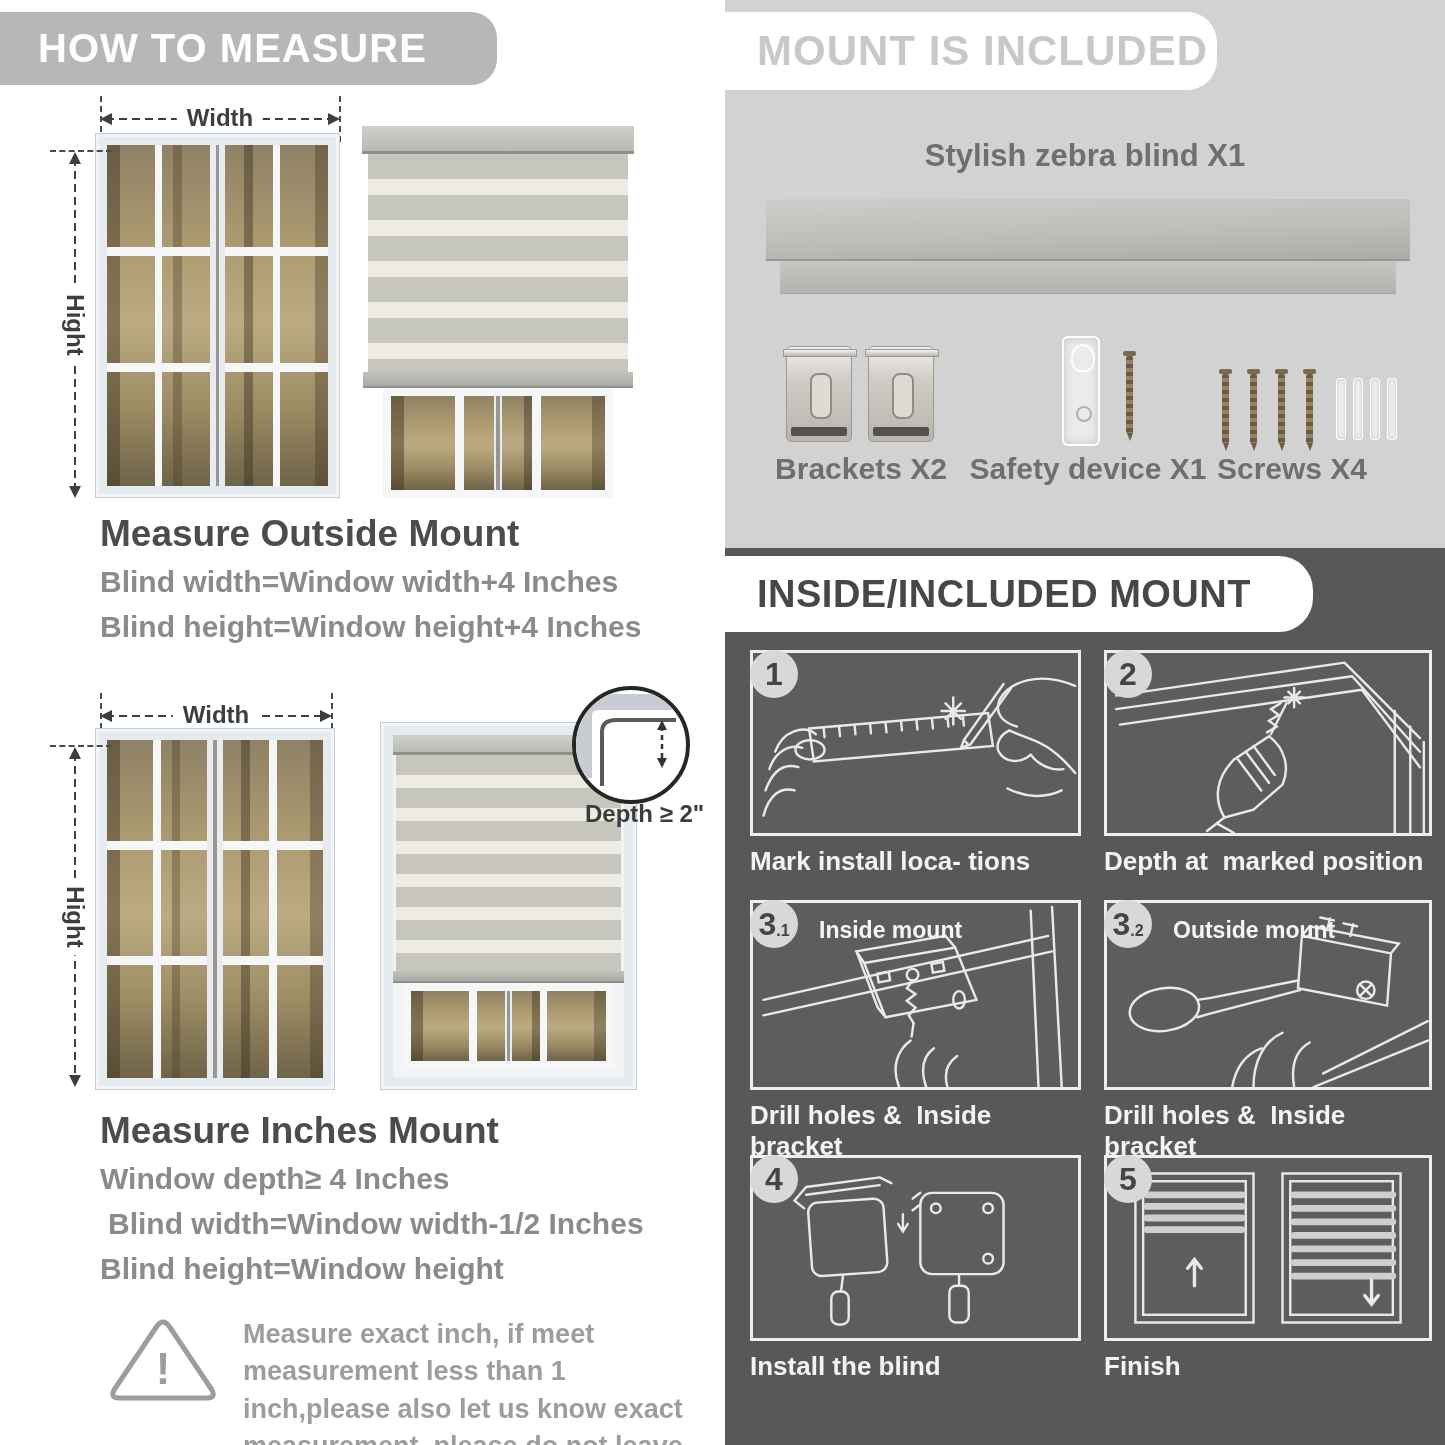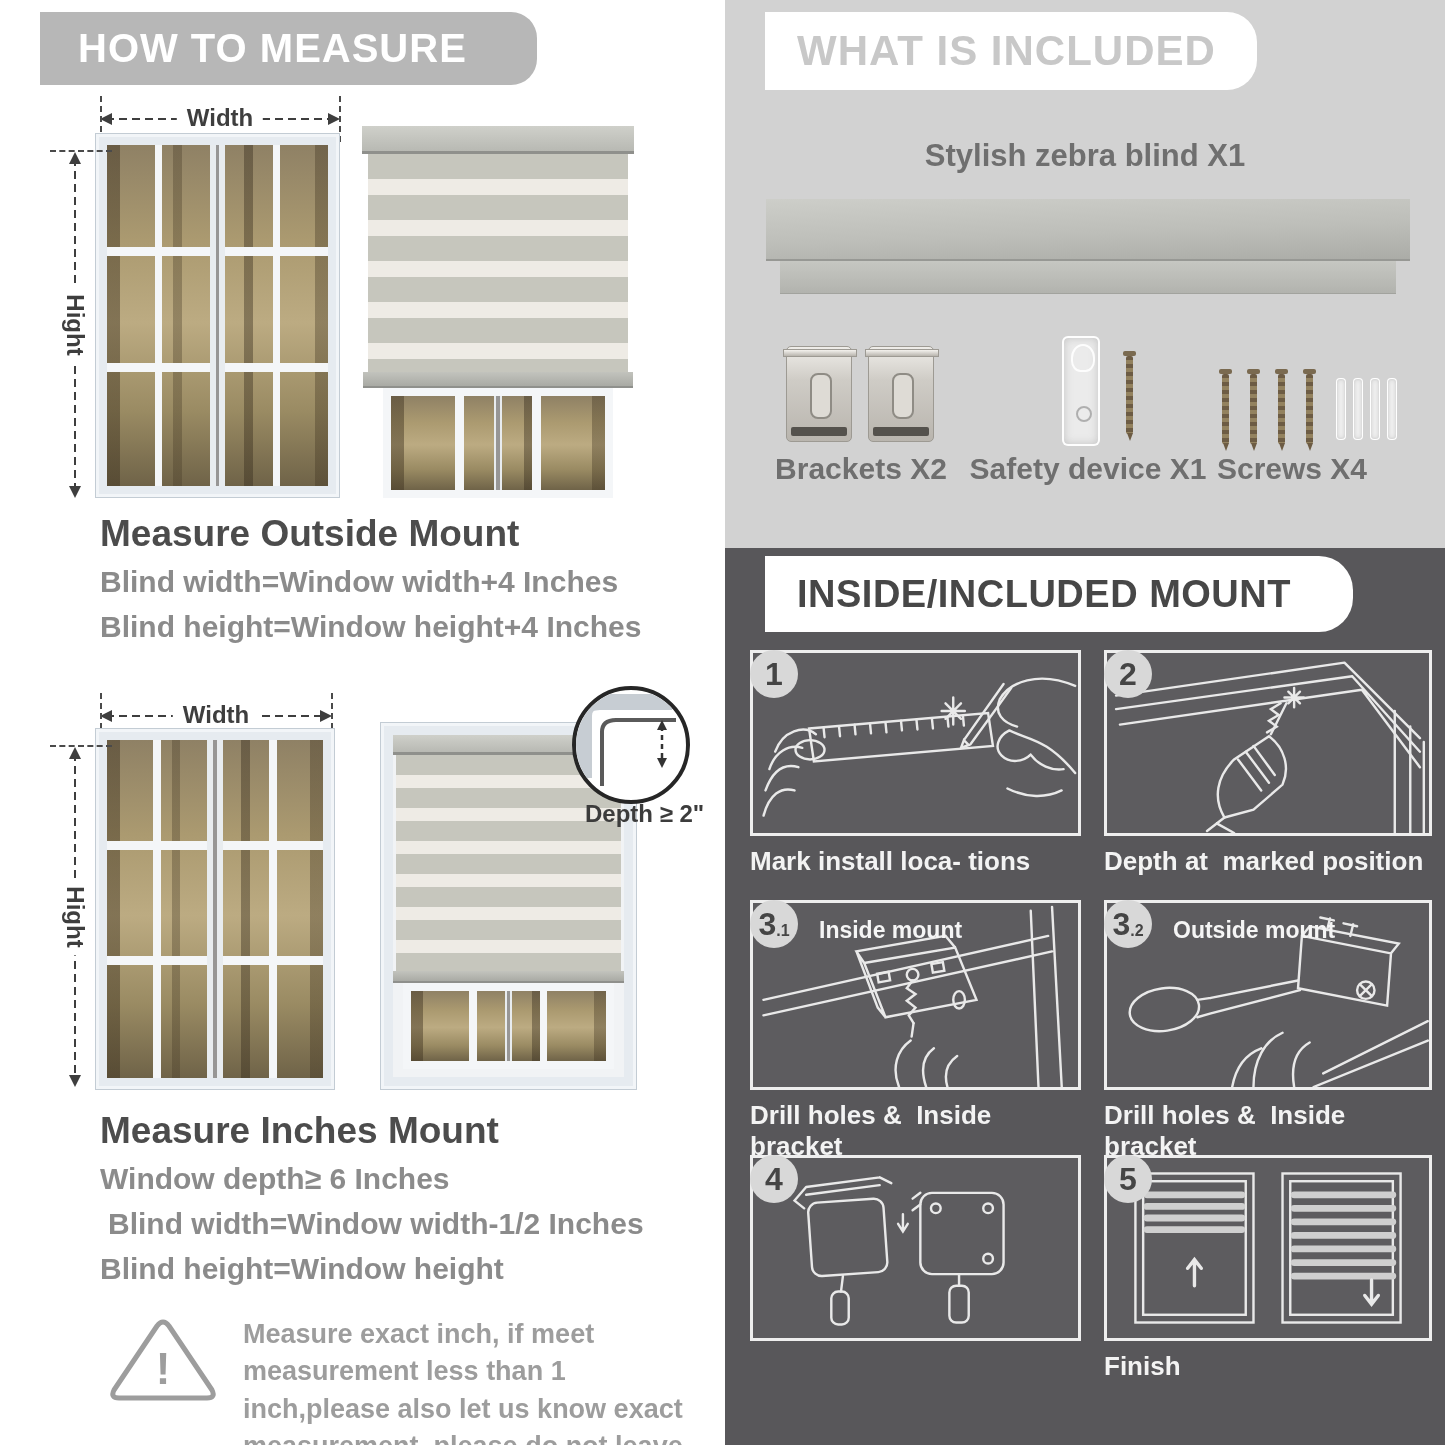--- a/index.html
+++ b/index.html
@@ -2,21 +2,21 @@
 <html><head>
 <meta charset="utf-8">
 <style>
   html,body{margin:0;padding:0;background:#fff;}
   *{box-sizing:border-box;}
   .canvas{position:relative;width:1445px;height:1445px;background:#fff;overflow:hidden;
           font-family:"Liberation Sans",sans-serif;}
   .abs{position:absolute;}
 
   
-  .banner{position:absolute;display:flex;align-items:center;font-weight:bold;margin-left:40px;}
+  .banner{position:absolute;display:flex;align-items:center;font-weight:bold;}
   .banner-gray{left:0;top:12px;width:497px;height:73px;background:#b7b7b7;
                border-radius:0 26px 26px 0;color:#fff;font-size:40px;padding-left:38px;letter-spacing:1px;}
   .banner-included{left:725px;top:12px;width:492px;height:78px;background:#fff;
                border-radius:0 30px 30px 0;color:#c8c8c8;font-size:42px;padding-left:32px;letter-spacing:1px;}
   .banner-mount{left:725px;top:556px;width:588px;height:76px;background:#fff;
                border-radius:0 34px 34px 0;color:#474747;font-size:38px;padding-left:32px;letter-spacing:.5px;}
 
   
   .panel-light{position:absolute;left:725px;top:0;width:720px;height:548px;background:#d2d2d2;}
   .panel-dark{position:absolute;left:725px;top:548px;width:720px;height:897px;background:#58575a;}
@@ -206,34 +206,34 @@
       <path d="M8,88 L8,26 Q8,12 24,12 L96,12" fill="none" stroke="#c7cdd3" stroke-width="16"></path>
       <path d="M26,96 L26,42 Q26,30 40,30 L100,30" fill="none" stroke="#5a5a5a" stroke-width="4"></path>
       <line x1="86" y1="36" x2="86" y2="72" stroke="#333" stroke-width="2.5" stroke-dasharray="5,4"></line>
       <polygon points="86,30 81,40 91,40" fill="#333"></polygon>
         <polygon points="86,78 81,68 91,68" fill="#333"></polygon>
     </svg>
   </div>
   <div class="depth-label" style="left:585px;top:800px;">Depth ≥ 2"</div>
 
   <div class="h-dark" style="left:100px;top:1110px;">Measure Inches Mount</div>
-  <div class="t-gray" style="left:100px;top:1162px;">Window depth≥ 6 Inches</div>
+  <div class="t-gray" style="left:100px;top:1162px;">Window depth≥ 4 Inches</div>
   <div class="t-gray" style="left:108px;top:1207px;">Blind width=Window width-1/2 Inches</div>
   <div class="t-gray" style="left:100px;top:1252px;">Blind height=Window height</div>
 
   <div class="abs" style="left:108px;top:1318px;width:110px;height:84px;">
     <svg viewBox="0 0 110 84" class="lineart">
       <path d="M49,8 Q55,0 61,8 L104,72 Q108,80 99,80 L11,80 Q2,80 6,72 Z" fill="none" stroke="#9d9d9d" stroke-width="5" stroke-linejoin="round"></path>
       <text x="55" y="66" text-anchor="middle" font-size="44" font-weight="bold" fill="#9d9d9d" font-family="Liberation Sans, sans-serif">!</text>
     </svg>
   </div>
   <div class="warn-text" style="left:243px;top:1316px;">Measure exact inch, if meet measurement less than 1 inch,please also let us know exact measurement, please do not leave it</div>
 
   <div class="banner banner-included">
-    <span>WHAT IS INCLUDED</span>
+    <span>MOUNT IS INCLUDED</span>
   </div>
 
   <div class="product-title">Stylish zebra blind X1</div>
   <div class="headrail1"></div>
   <div class="headrail2"></div>
 
   <div class="bracket" style="left:786px;top:346px;">
       <div class="lip"></div>
     </div>
   <div class="bracket" style="left:868px;top:346px;">
@@ -353,20 +353,21 @@
         <path d="M152,58 L152,74 M147,68 L152,76 L157,68"></path>
         <rect x="170" y="36" width="86" height="84" rx="12"></rect>
         <path d="M162,42 L170,36 M162,54 L170,48"></path>
         <circle cx="186" cy="52" r="5"></circle>
           <circle cx="240" cy="52" r="5"></circle>
           <circle cx="240" cy="104" r="5"></circle>
         <path d="M210,120 L210,132"></path>
           <rect x="200" y="132" width="20" height="38" rx="7"></rect>
       </svg>
     </div>
+    <div class="step-caption">Install the blind</div>
   </div>
 
   <div class="step-cell" style="left:1104px;top:1155px;width:328px;">
     <div class="step-box" style="height:186px;">
       <div class="step-badge">
           <span>5</span>
           <span class="sub"></span>
         </div>
       <svg class="lineart" viewBox="0 0 330 186" fill="none" stroke="#e9e9e9" stroke-width="2.5" stroke-linecap="round">
         <rect x="28" y="16" width="122" height="154"></rect>

